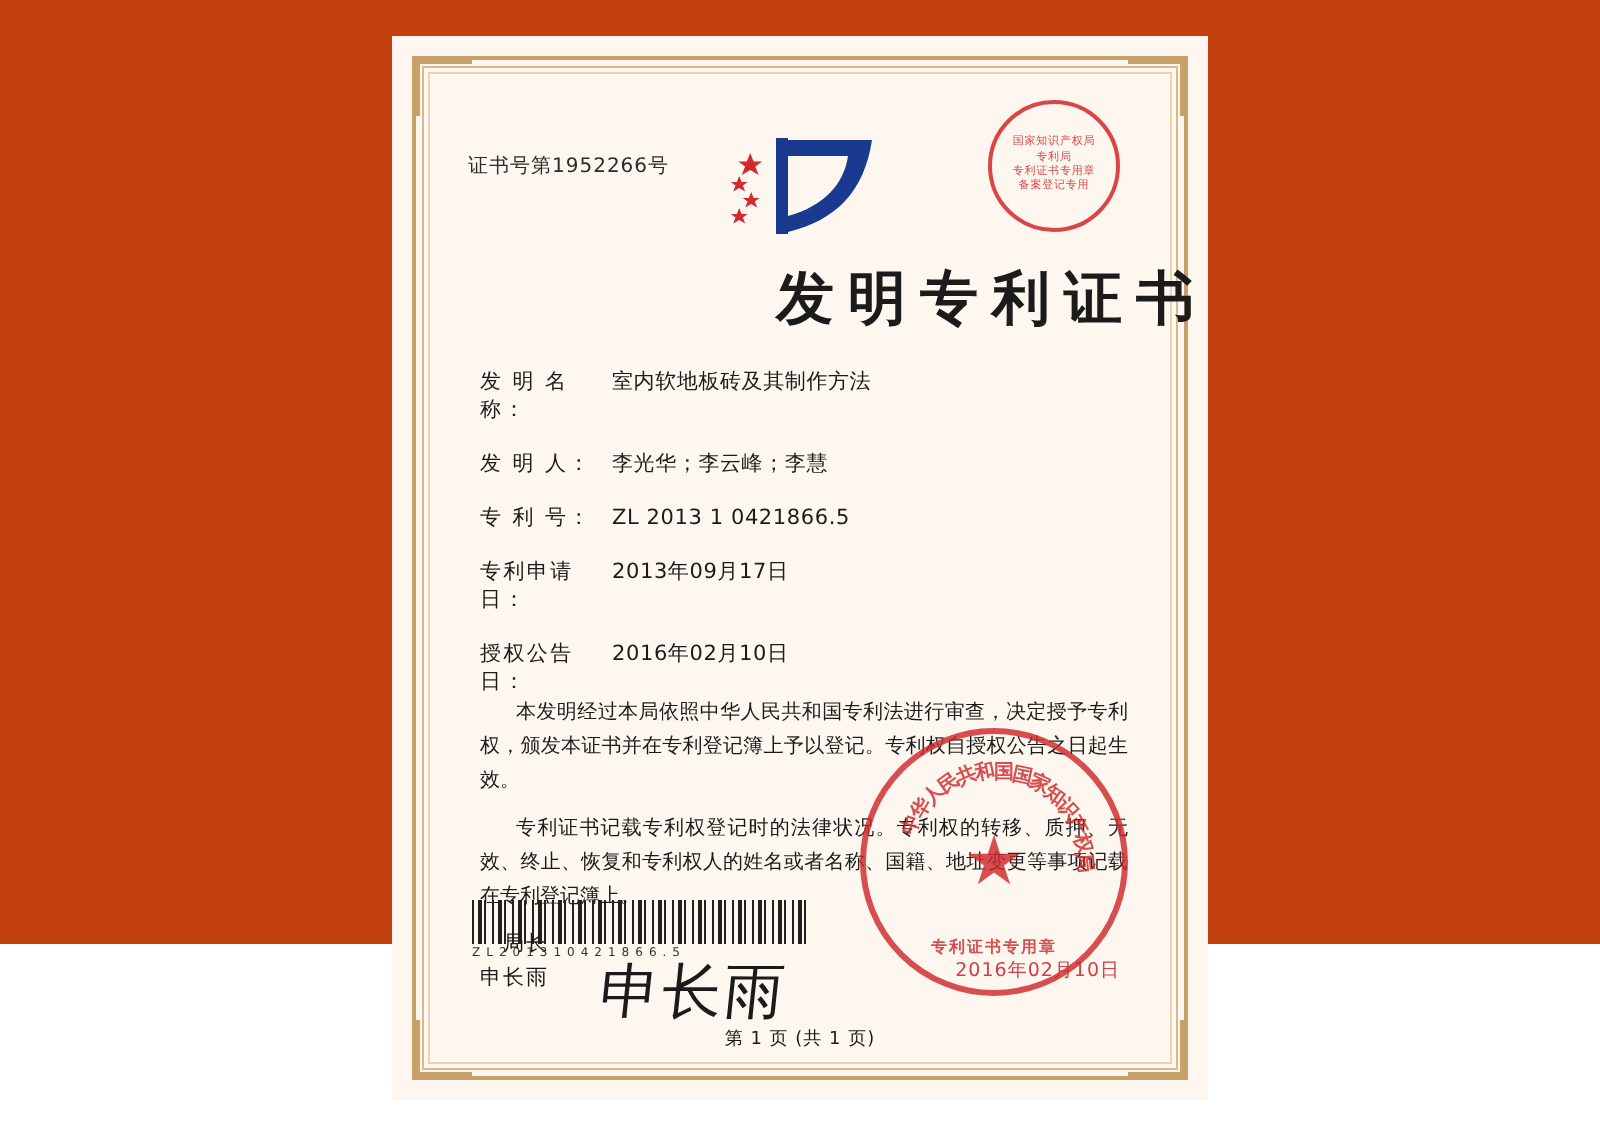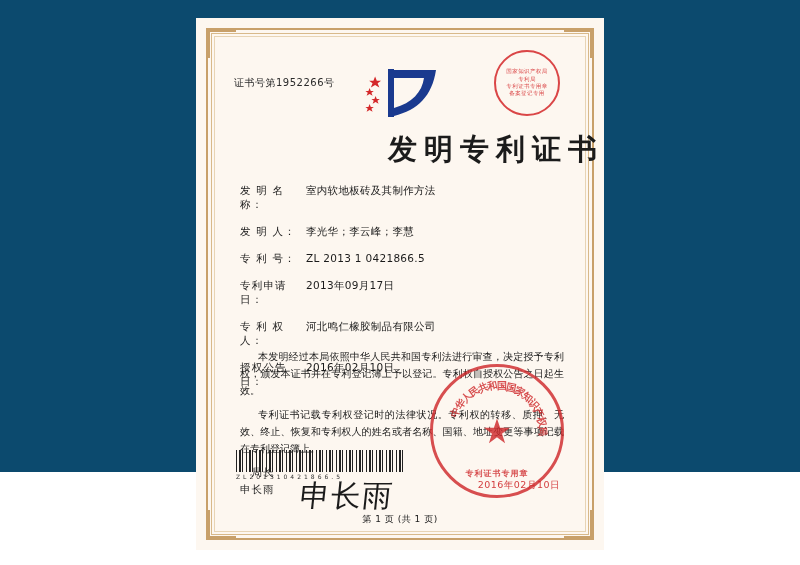--- a/index.html
+++ b/index.html
@@ -11,21 +11,21 @@
     width: 800px;
     height: 565px;
     font-family: "DejaVu Sans", "Liberation Sans", sans-serif;
     overflow: hidden;
   }
 
   .page {
     position: relative;
     width: 800px;
     height: 472px;
-    background: #0c4a6e;
+    background: #c2410c;
   }
 
   
   .certificate {
     position: absolute;
     left: 196px;
     top: 18px;
     width: 408px;
     height: 532px;
     background: #fdf7f0;
@@ -325,24 +325,20 @@
         <div class="field-label">发 明 人：</div>
         <div class="field-value">李光华；李云峰；李慧</div>
       </div>
       <div class="field-row">
         <div class="field-label">专 利 号：</div>
         <div class="field-value">ZL 2013 1 0421866.5</div>
       </div>
       <div class="field-row">
         <div class="field-label">专利申请日：</div>
         <div class="field-value">2013年09月17日</div>
-      </div>
-      <div class="field-row">
-        <div class="field-label">专 利 权 人：</div>
-        <div class="field-value">河北鸣仁橡胶制品有限公司</div>
       </div>
       <div class="field-row">
         <div class="field-label">授权公告日：</div>
         <div class="field-value">2016年02月10日</div>
       </div>
     </div>
 
     <div class="paragraphs">
       <p>本发明经过本局依照中华人民共和国专利法进行审查，决定授予专利权，颁发本证书并在专利登记簿上予以登记。专利权自授权公告之日起生效。</p>
       <p>专利证书记载专利权登记时的法律状况。专利权的转移、质押、无效、终止、恢复和专利权人的姓名或者名称、国籍、地址变更等事项记载在专利登记簿上。</p>

